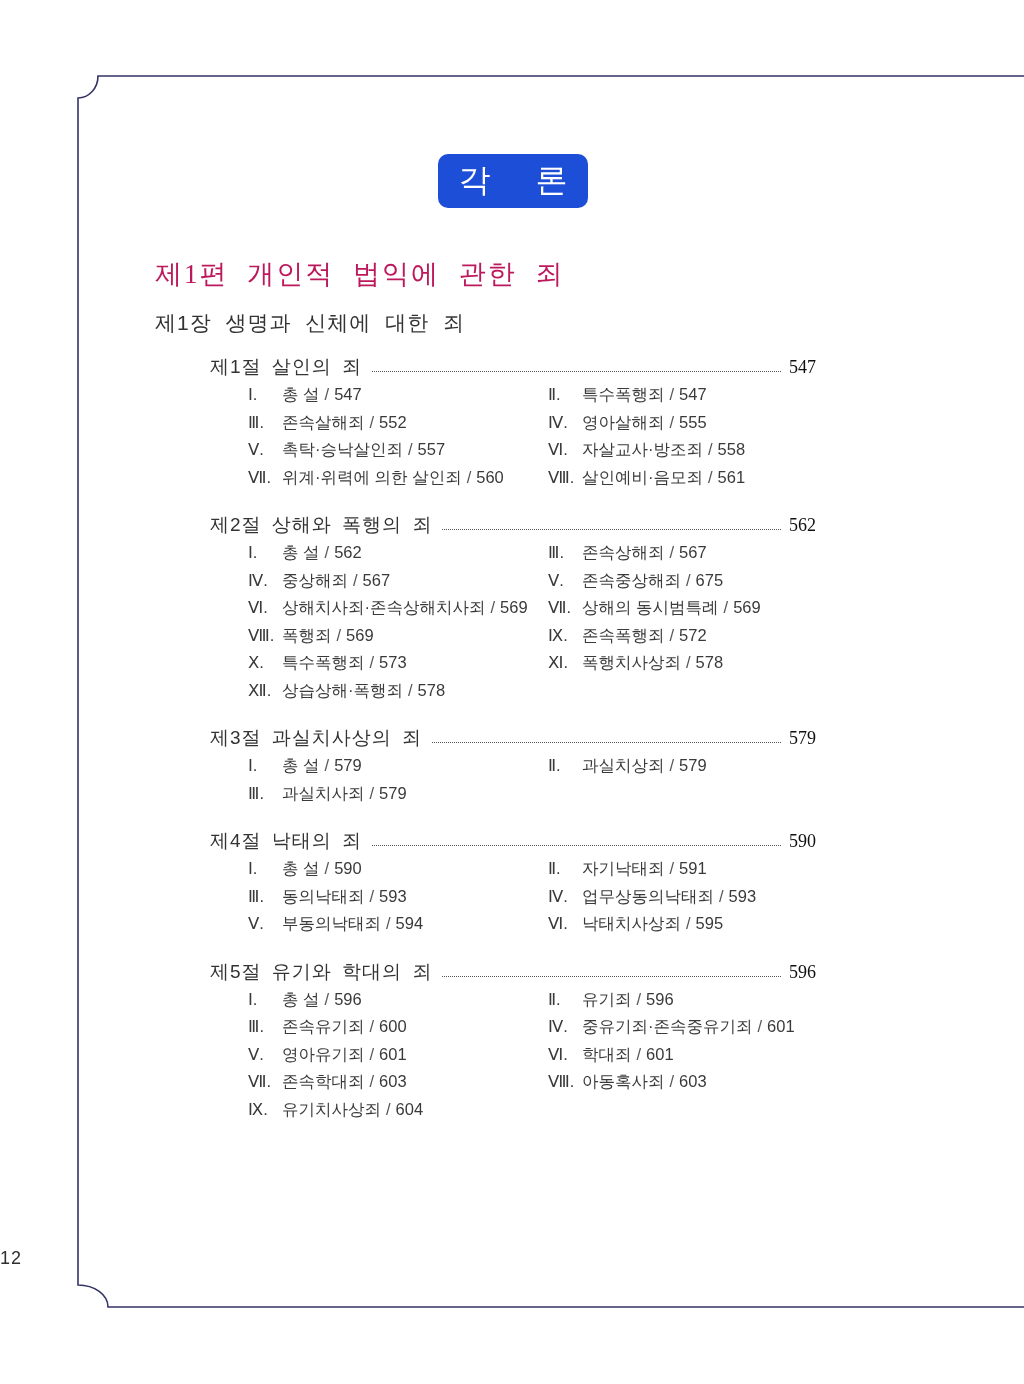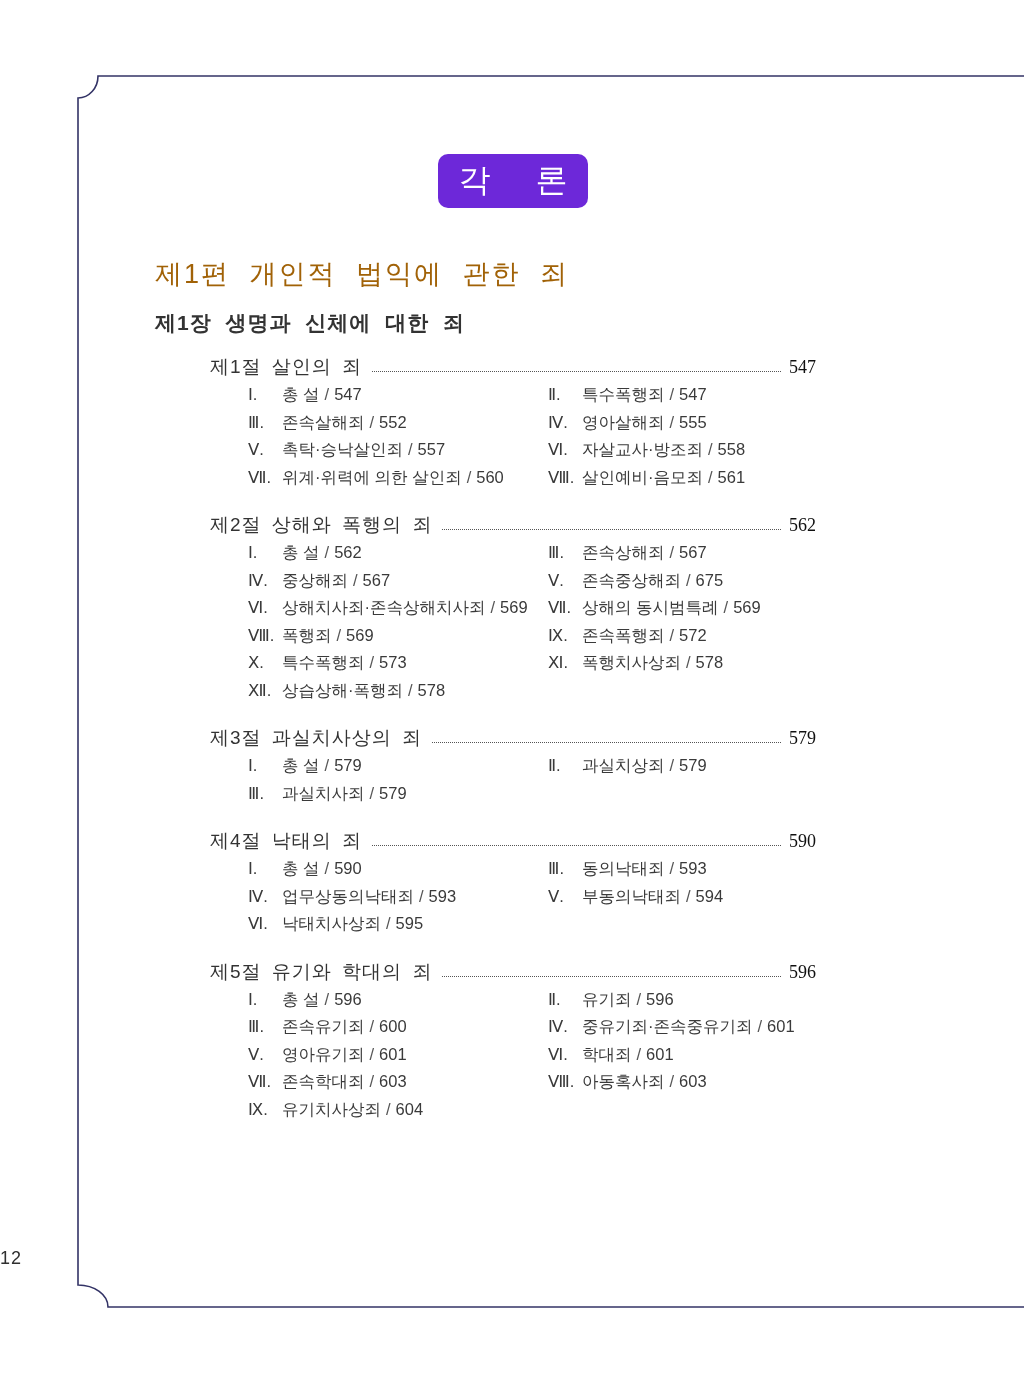--- a/index.html
+++ b/index.html
@@ -16,21 +16,21 @@
     color:#ffffff; font-size:32px; letter-spacing:18px; text-indent:18px;
   }
   .part-title {
     position:absolute; left:155px; top:256px;
     font-size:27px; color:#2222dd; letter-spacing:2px; word-spacing:10px;
     white-space:nowrap; font-weight:500;
   }
   .chapter-title {
     position:absolute; left:155px; top:309px;
     font-size:21px; color:#333333; letter-spacing:1px; word-spacing:7px;
-    white-space:nowrap; font-weight:700;
+    white-space:nowrap; font-weight:400;
   }
   .toc { position:absolute; left:210px; top:355px; width:606px; }
 
   .section { margin-bottom:22px; }
   .section-header {
     display:flex; align-items:center; line-height:24px;
     font-size:19px; color:#333333;
   }
   .section-title { white-space:nowrap; letter-spacing:1px; word-spacing:4px; font-weight:500; }
   .dot-leader {
@@ -57,25 +57,25 @@
 </style>
 </head>
 <body>
 
 <div class="page">
 
   <svg class="frame" viewBox="0 0 1024 1384" xmlns="http://www.w3.org/2000/svg" aria-hidden="true">
     <path d="M 1024 76 H 98 A 20 22 0 0 1 78 98 V 1285 A 30 22 0 0 1 108 1307 H 1024" fill="none" stroke="#333366" stroke-width="1.6"></path>
   </svg>
 
-  <div class="badge" style="background: #6d28d9;">
+  <div class="badge" style="background: #1d4ed8;">
     <span>각 론</span>
   </div>
 
-  <div class="part-title" style="color: #a16207;">제1편 개인적 법익에 관한 죄</div>
+  <div class="part-title" style="color: #be185d; font-family: Liberation Serif, serif;">제1편 개인적 법익에 관한 죄</div>
 
   <div class="chapter-title">제1장 생명과 신체에 대한 죄</div>
 
   <div class="toc">
   <div class="section">
     <div class="section-header">
       <span class="section-title">제1절 살인의 죄</span>
       <span class="dot-leader"></span>
       <span class="section-page">547</span>
     </div>
@@ -194,20 +194,23 @@
     <div class="section-header">
       <span class="section-title">제4절 낙태의 죄</span>
       <span class="dot-leader"></span>
       <span class="section-page">590</span>
     </div>
     <div class="items">
   <div class="item">
     <span class="roman">Ⅰ.</span><span class="item-text">총 설</span><span class="item-sep">/</span><span class="item-page">590</span>
   </div>
 
+  <div class="item">
+    <span class="roman">Ⅱ.</span><span class="item-text">자기낙태죄</span><span class="item-sep">/</span><span class="item-page">591</span>
+  </div>
 
   <div class="item">
     <span class="roman">Ⅲ.</span><span class="item-text">동의낙태죄</span><span class="item-sep">/</span><span class="item-page">593</span>
   </div>
 
   <div class="item">
     <span class="roman">Ⅳ.</span><span class="item-text">업무상동의낙태죄</span><span class="item-sep">/</span><span class="item-page">593</span>
   </div>
 
   <div class="item">

